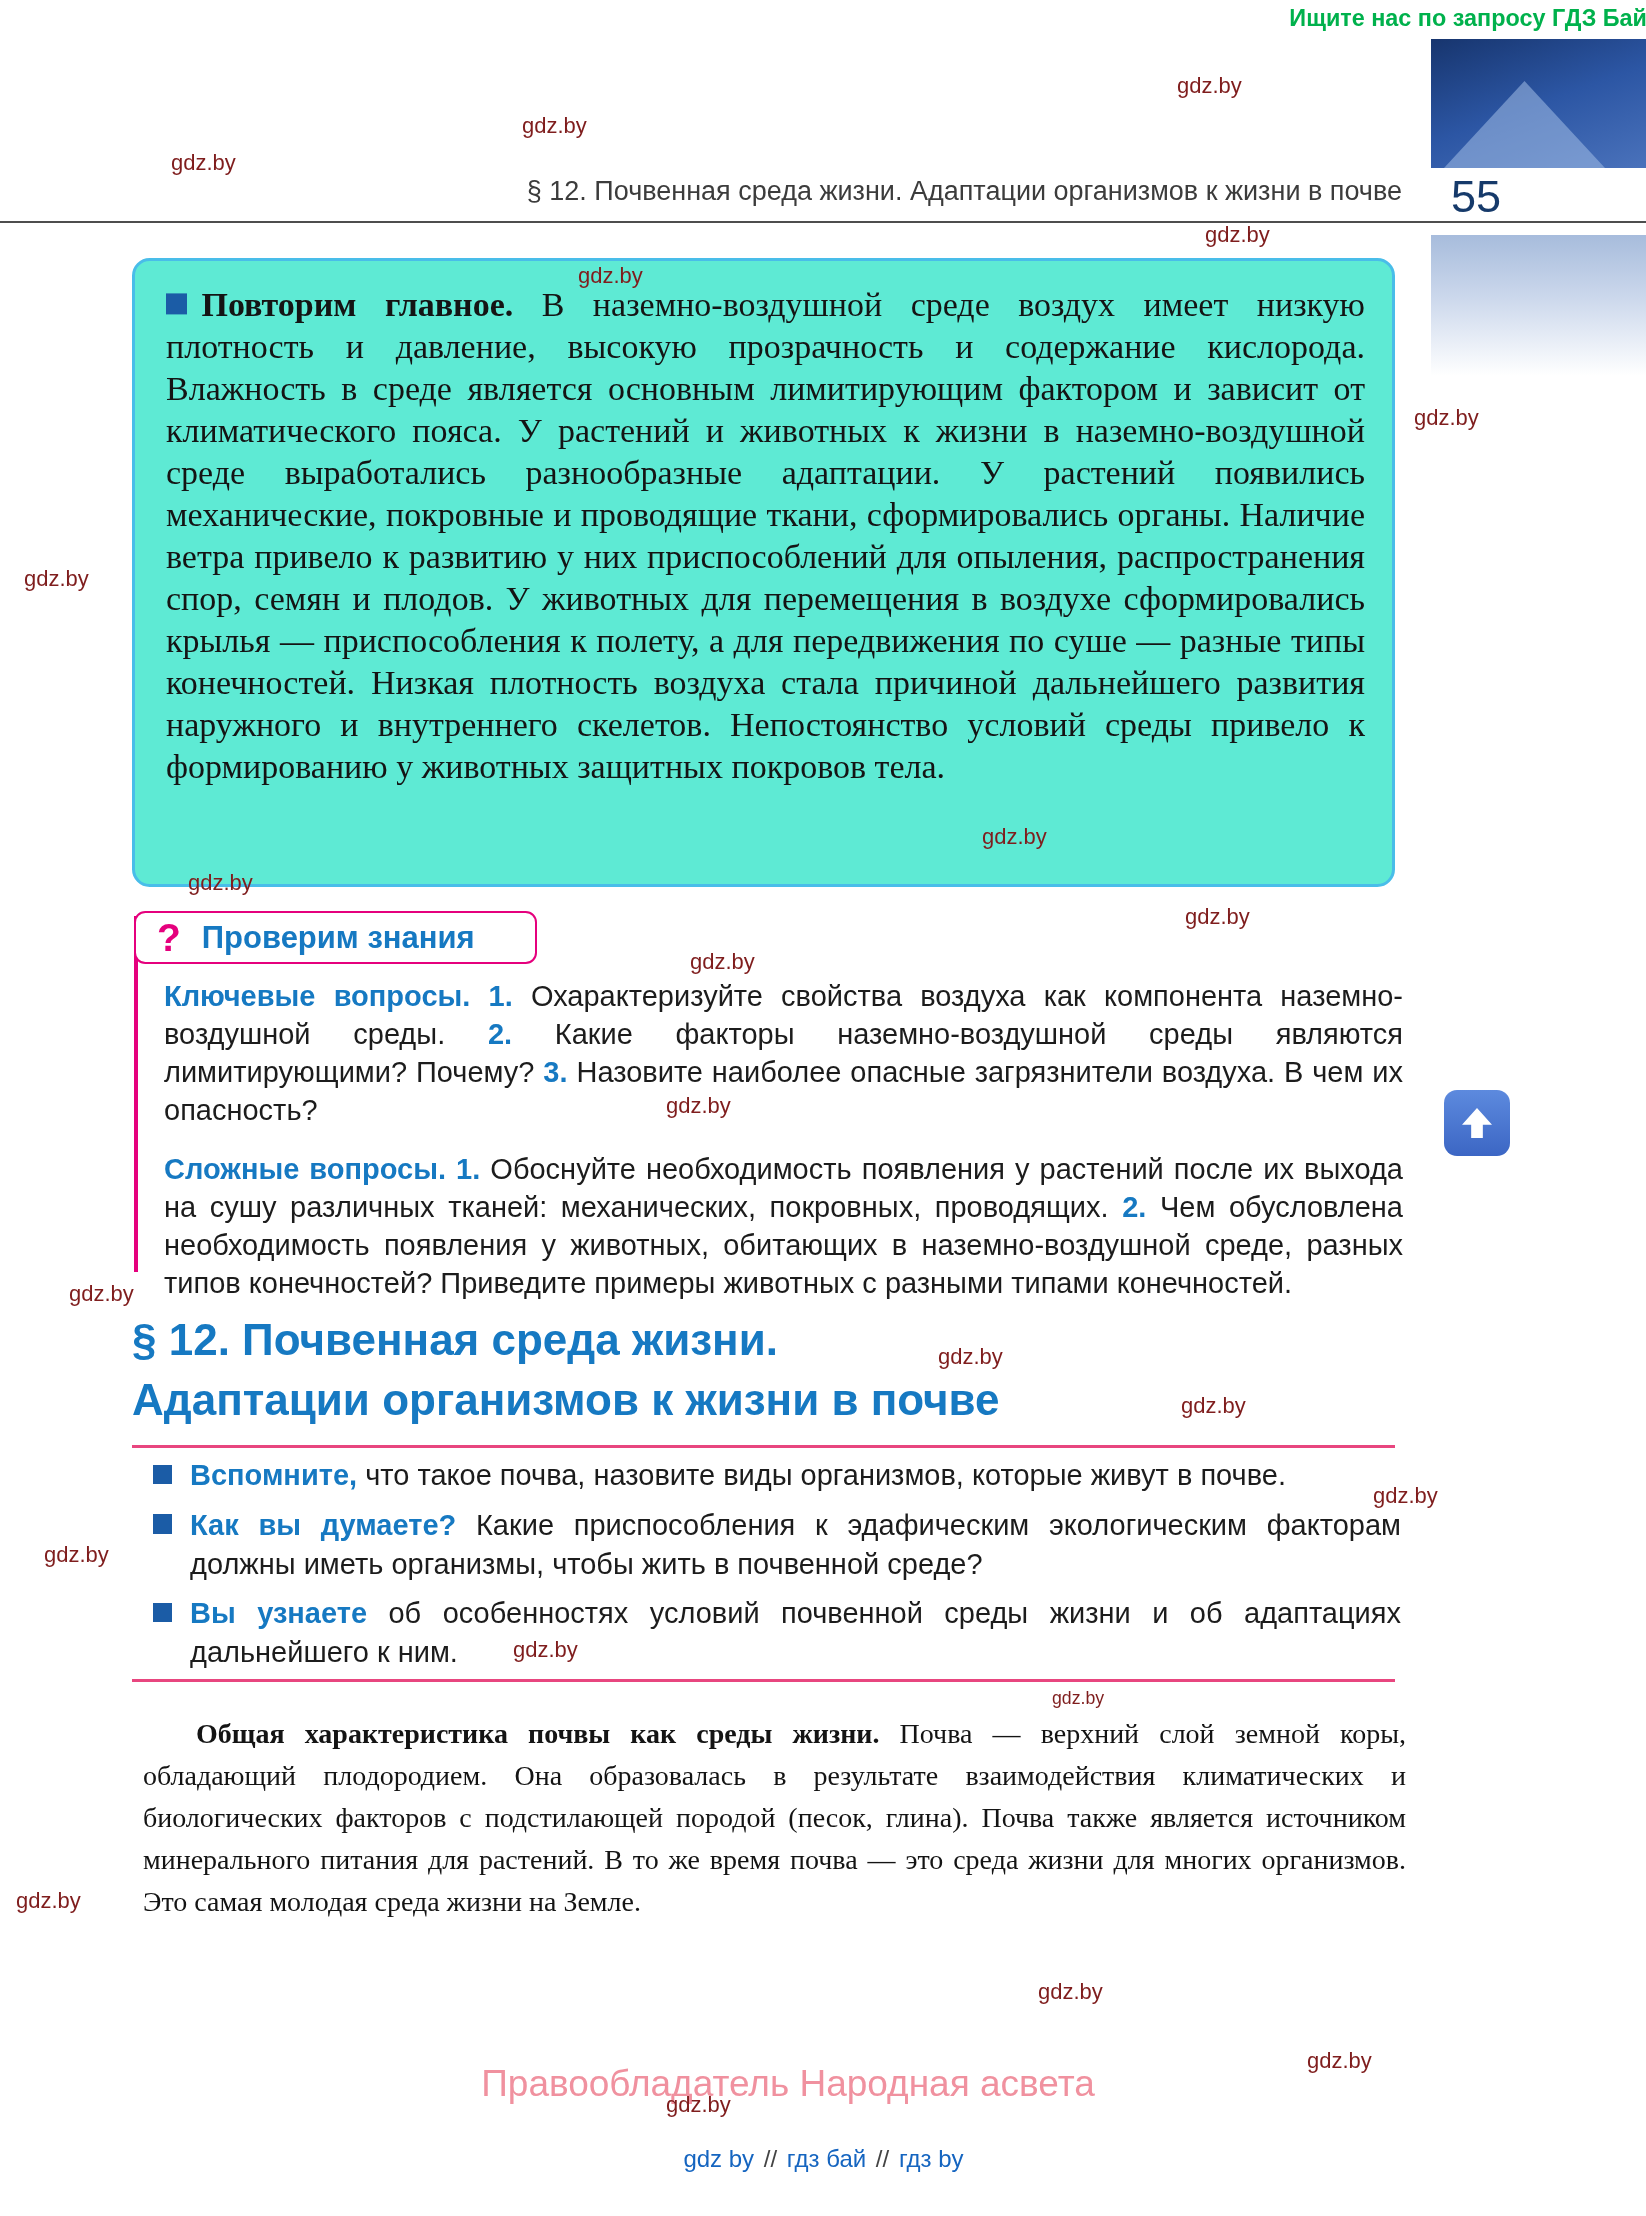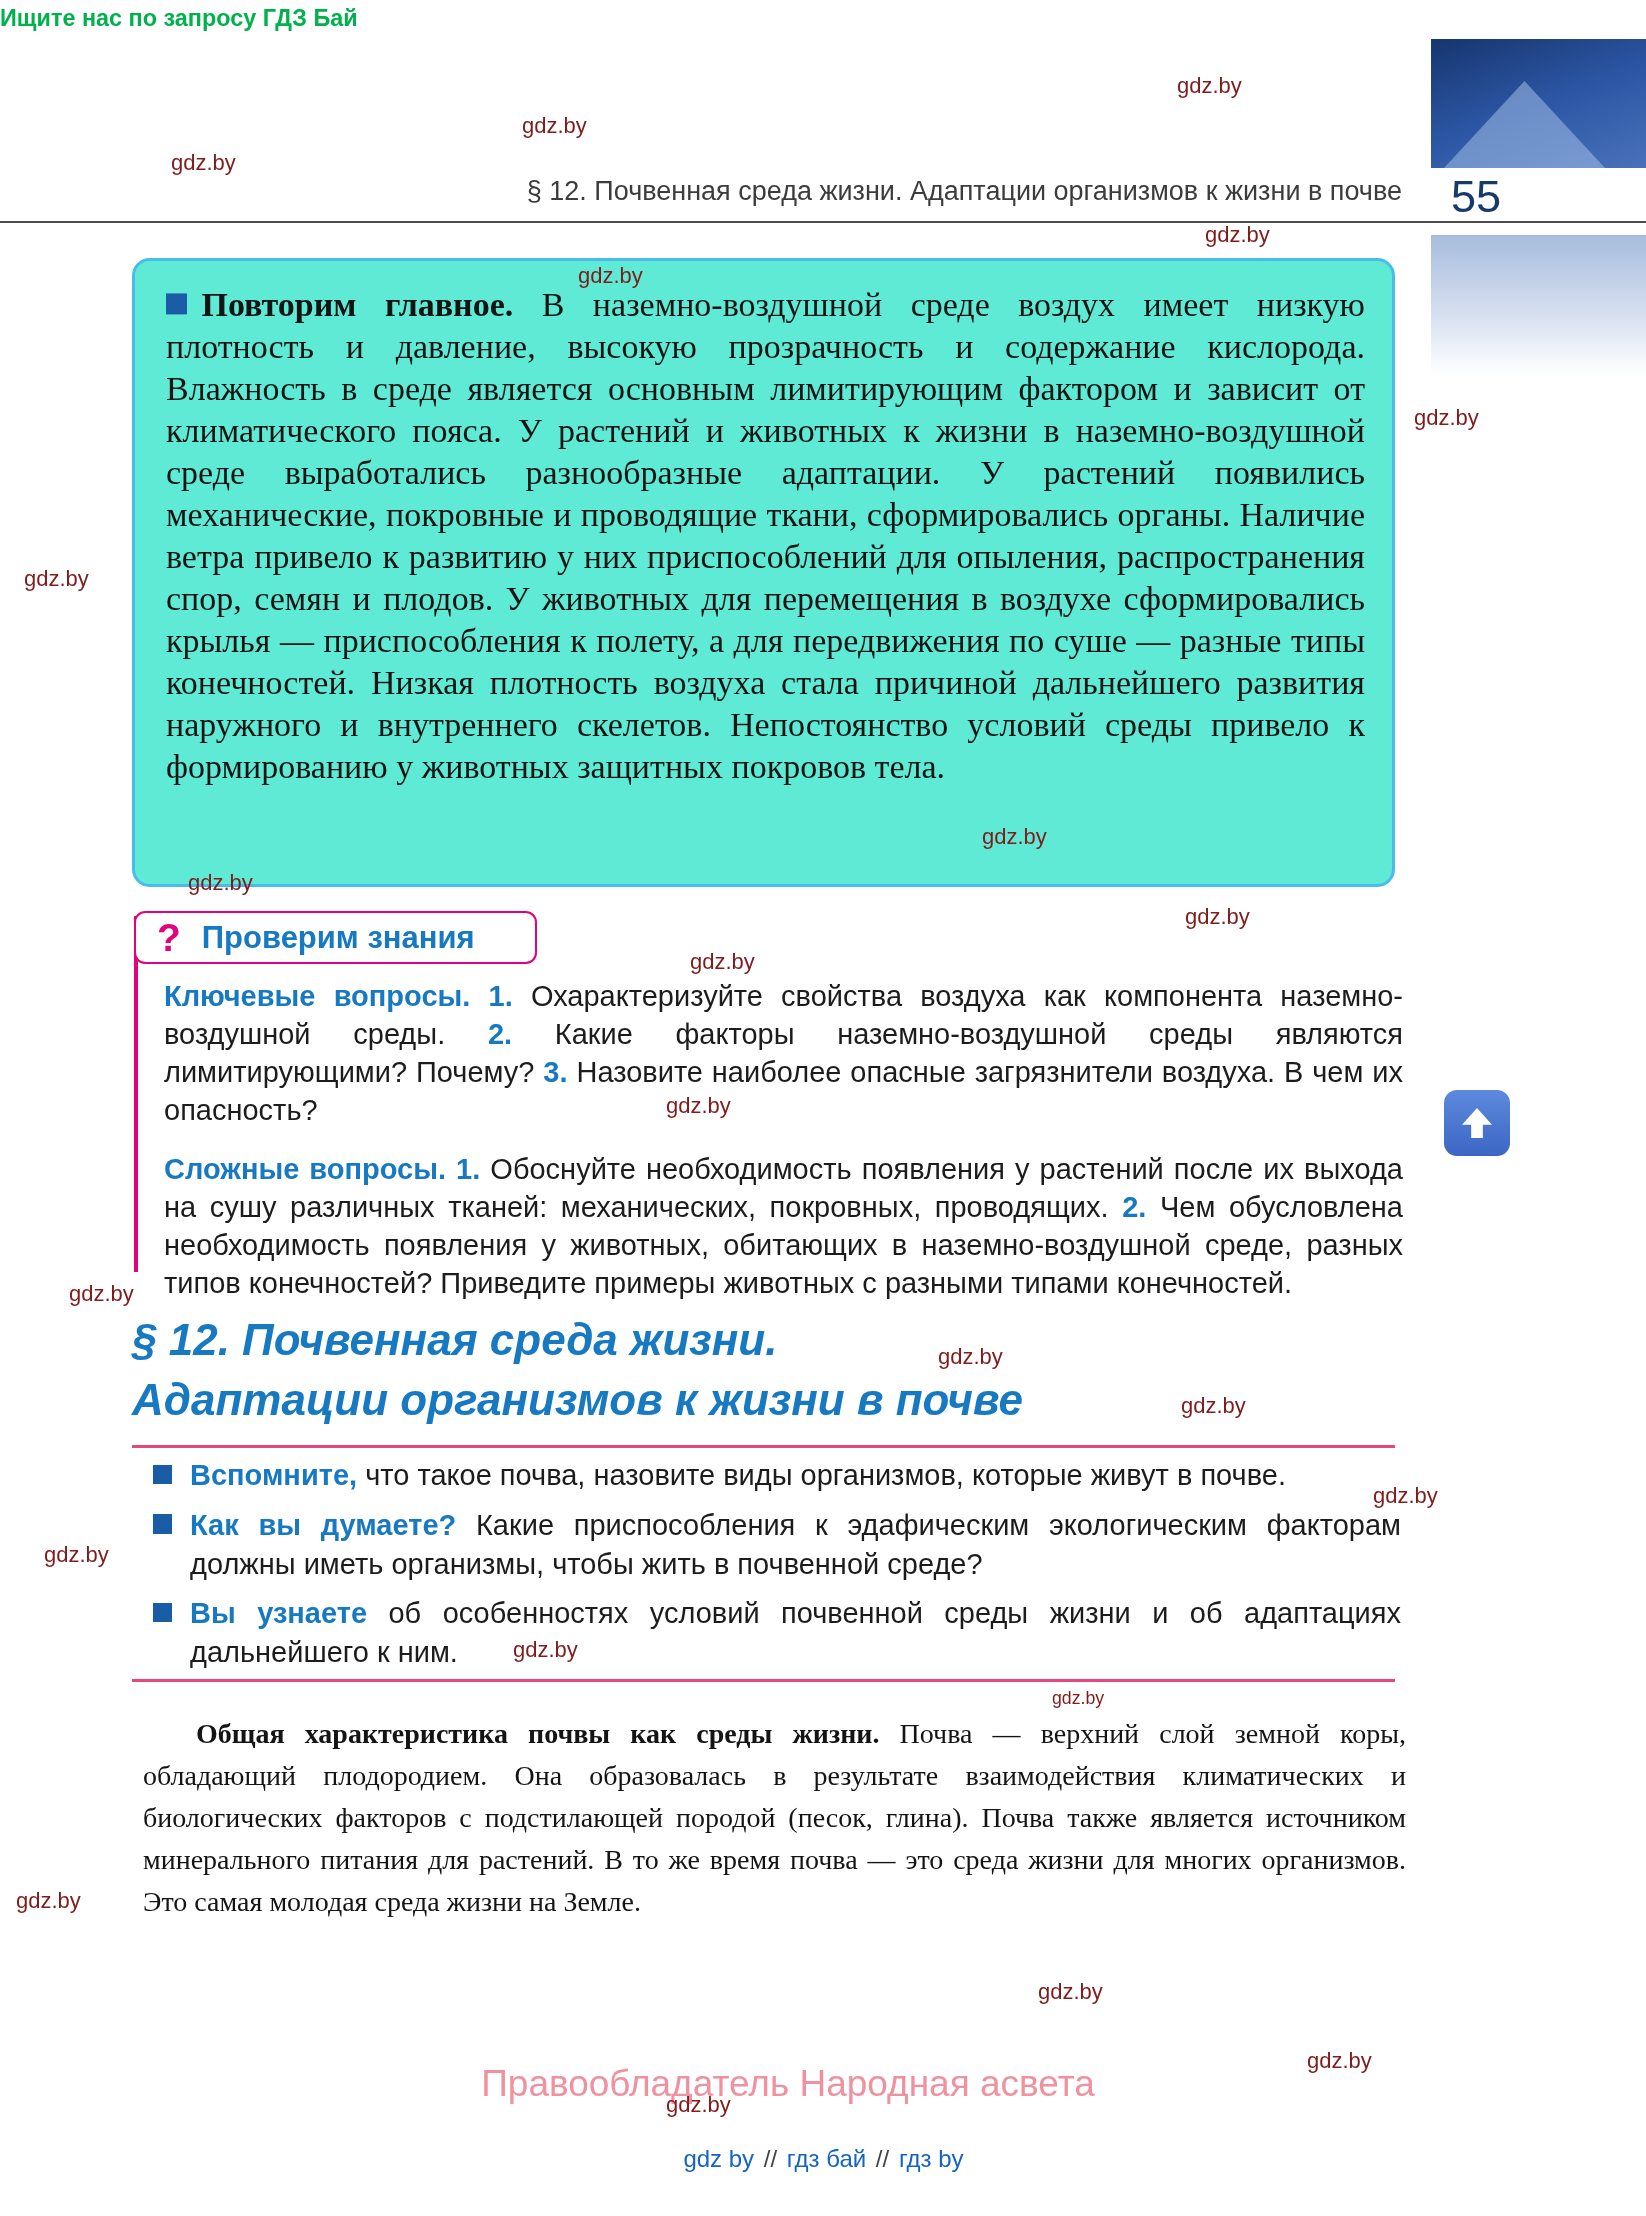--- a/index.html
+++ b/index.html
@@ -1,20 +1,20 @@
 <!DOCTYPE html>
 <html style="font-size:13px"><head>
 <meta charset="utf-8">
 <style>
   html,body{margin:0;padding:0;background:#ffffff;}
   .page{position:relative;width:1647px;height:2216px;background:#fff;overflow:hidden;
         font-family:"Liberation Sans","DejaVu Sans",sans-serif;color:#1c1c1c;}
   .serif{font-family:"Liberation Serif","DejaVu Serif",serif;}
 
-  .top-banner{position:absolute;top:4.8px;left:0;width:1647px;text-align:left;
+  .top-banner{position:absolute;top:4.8px;left:0;width:1647px;text-align:right;
               font-size:23.4px;font-weight:bold;color:#00b14c;}
 
   .wm{position:absolute;font-size:22px;color:#7f1d1d;white-space:nowrap;}
   .wm.small{font-size:17.7px;}
 
   .running-head{position:absolute;top:176px;right:245px;font-size:27px;color:#3c3c3c;white-space:nowrap;}
   .page-number{position:absolute;top:171px;left:1451px;font-size:45px;font-weight:normal;color:#163a6a;}
   .head-rule{position:absolute;top:221px;left:0;width:1647px;height:2.4px;background:#4d4d4d;}
 
   .deco-block-1{position:absolute;top:39px;left:1431px;width:216px;height:129px;
@@ -37,21 +37,21 @@
                display:flex;align-items:center;gap:21px;padding:0 21px;}
   .q-icon{font-size:39px;font-weight:bold;color:#e5007d;line-height:1;}
   .check-label{font-size:31px;font-weight:bold;color:#1679c2;white-space:nowrap;}
 
   .questions{position:absolute;left:164px;top:977px;width:1239px;}
   .q-par{margin:0 0 21px 0;font-size:29px;line-height:38px;text-align:justify;color:#1c1c1c;}
   .q-lead,.q-num{color:#1679c2;font-weight:bold;}
 
   .sec-title{position:absolute;left:132px;top:1310px;margin:0;font-size:44px;line-height:60px;
              font-weight:bold;color:#1679c2;}
-  .sec-title .line{display:block;font-style:italic;}
+  .sec-title .line{display:block;}
 
   .pink-line{position:absolute;left:132px;width:1263px;height:3.2px;background:#e8467f;}
   .l1{top:1445px;}
   .l2{top:1679px;}
 
   .intro{position:absolute;left:153px;top:1456px;width:1248px;}
   .intro-item{position:relative;padding-left:37px;margin-bottom:10.5px;
               font-size:29px;line-height:39px;text-align:justify;color:#1c1c1c;}
   .bullet-sq{position:absolute;left:0;top:8.9px;width:19.3px;height:19.3px;background:#1b5ca6;}
   .intro-lead{color:#1679c2;font-weight:bold;}

